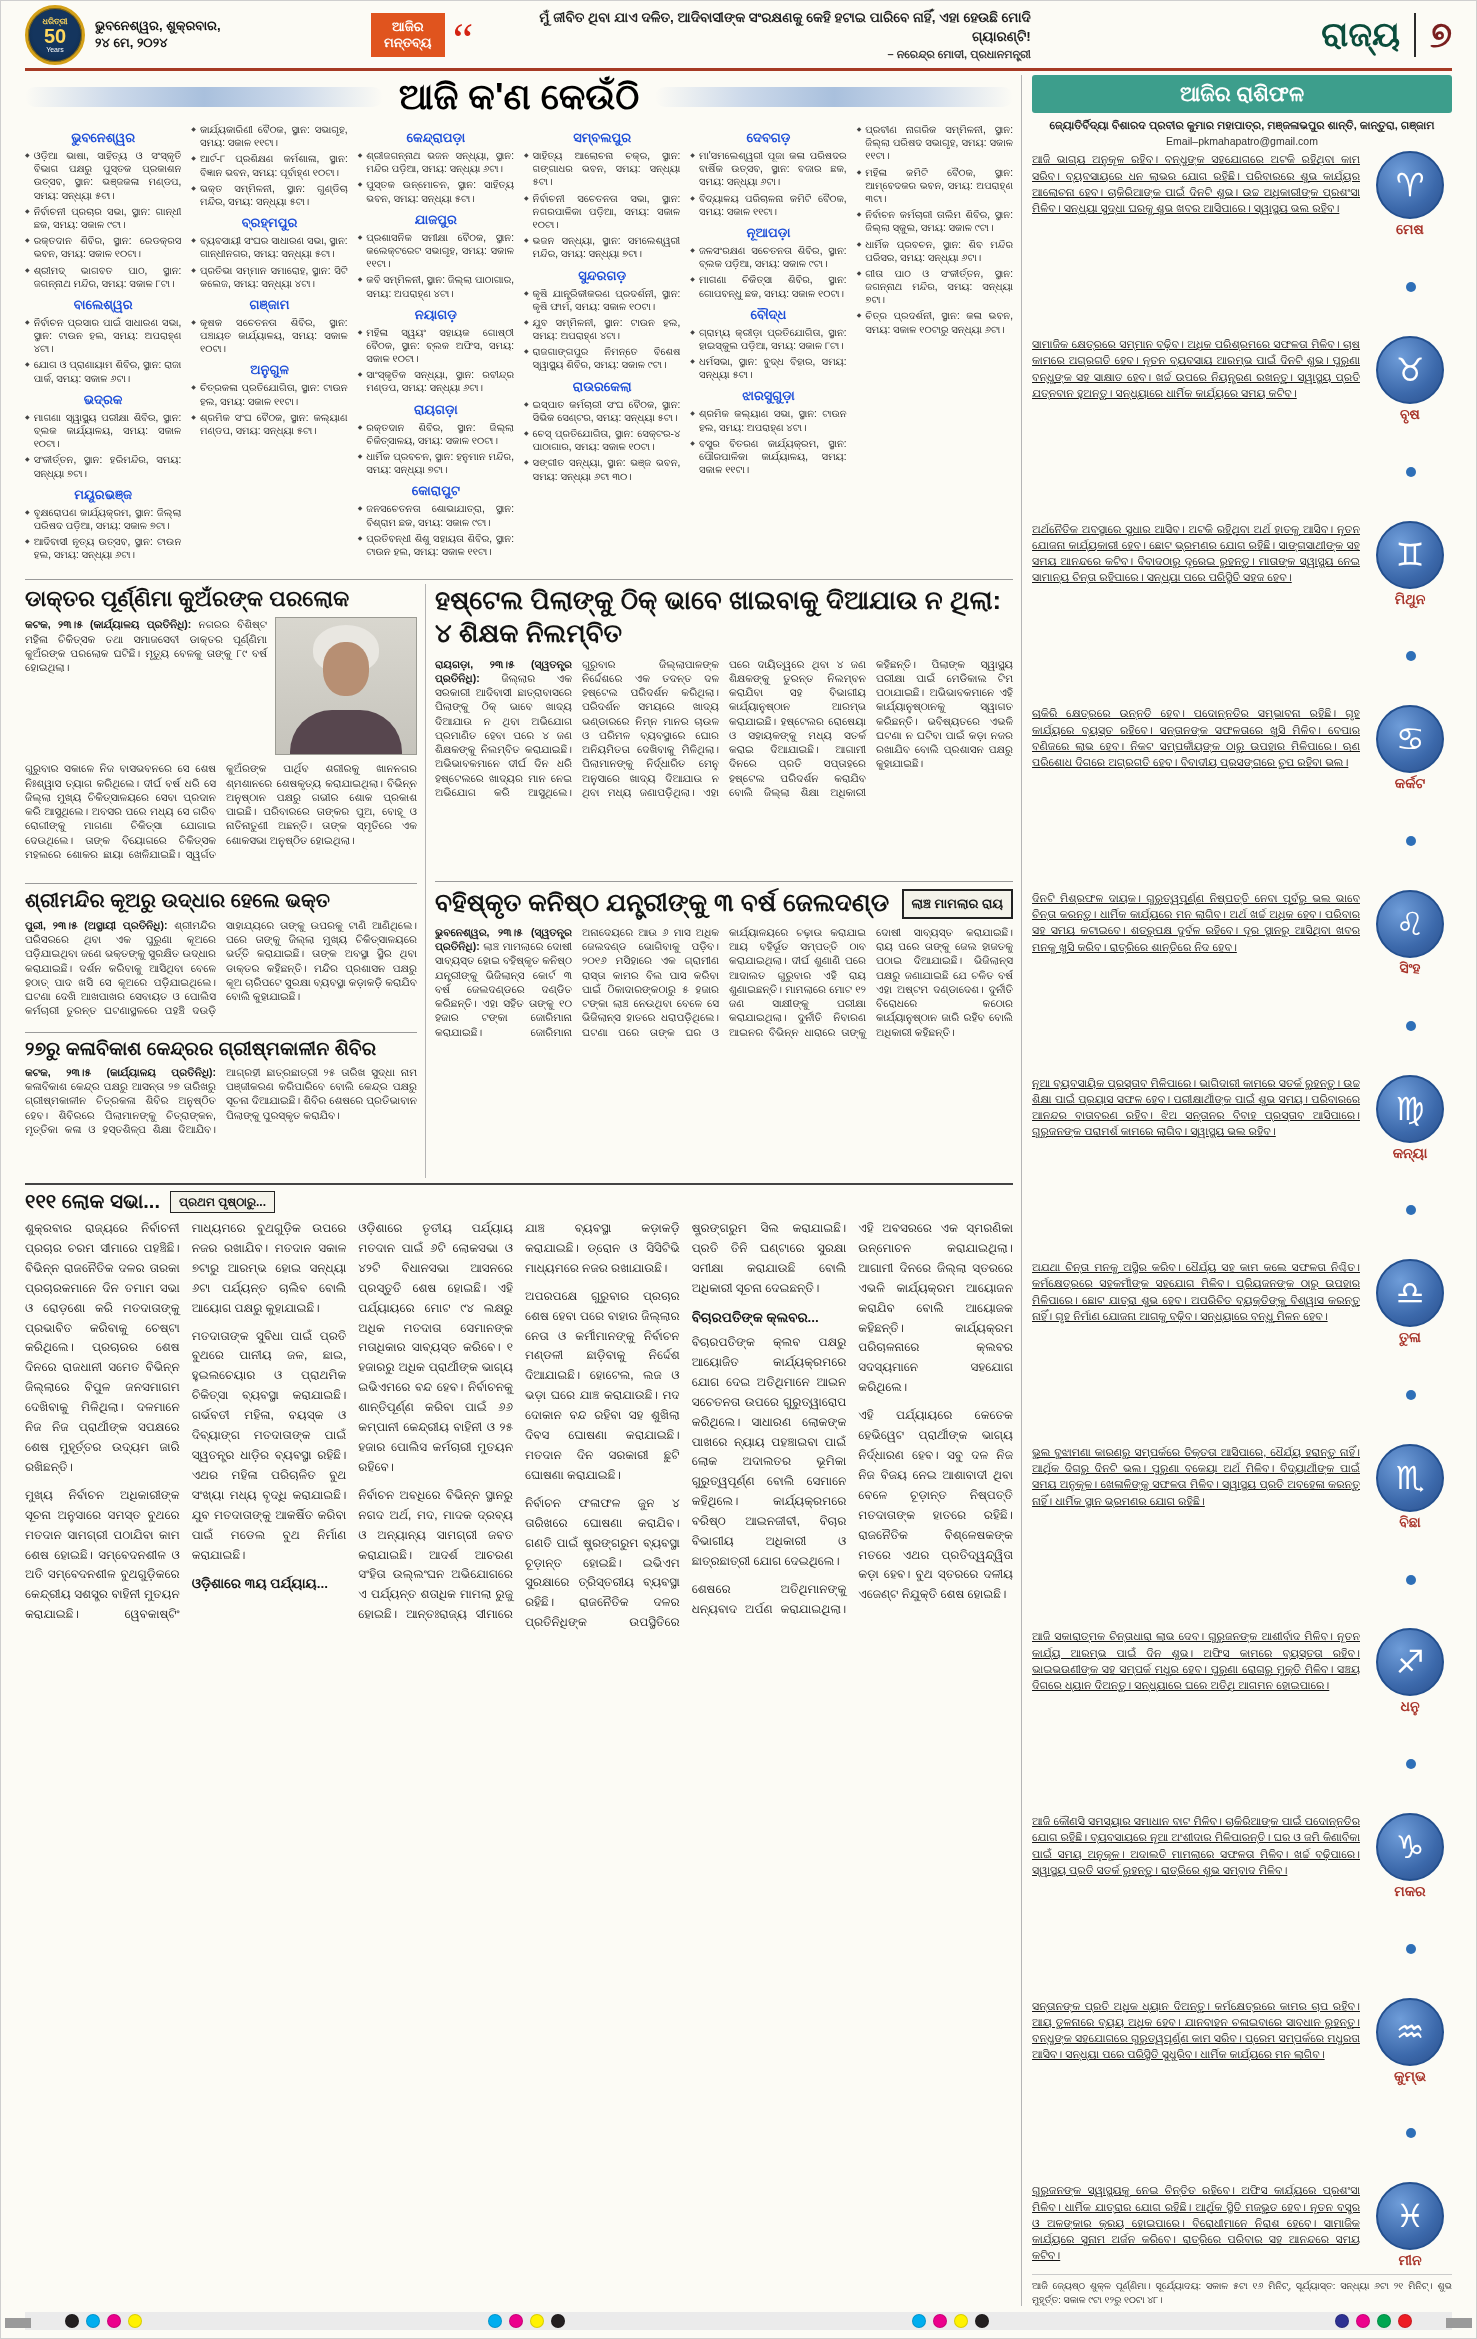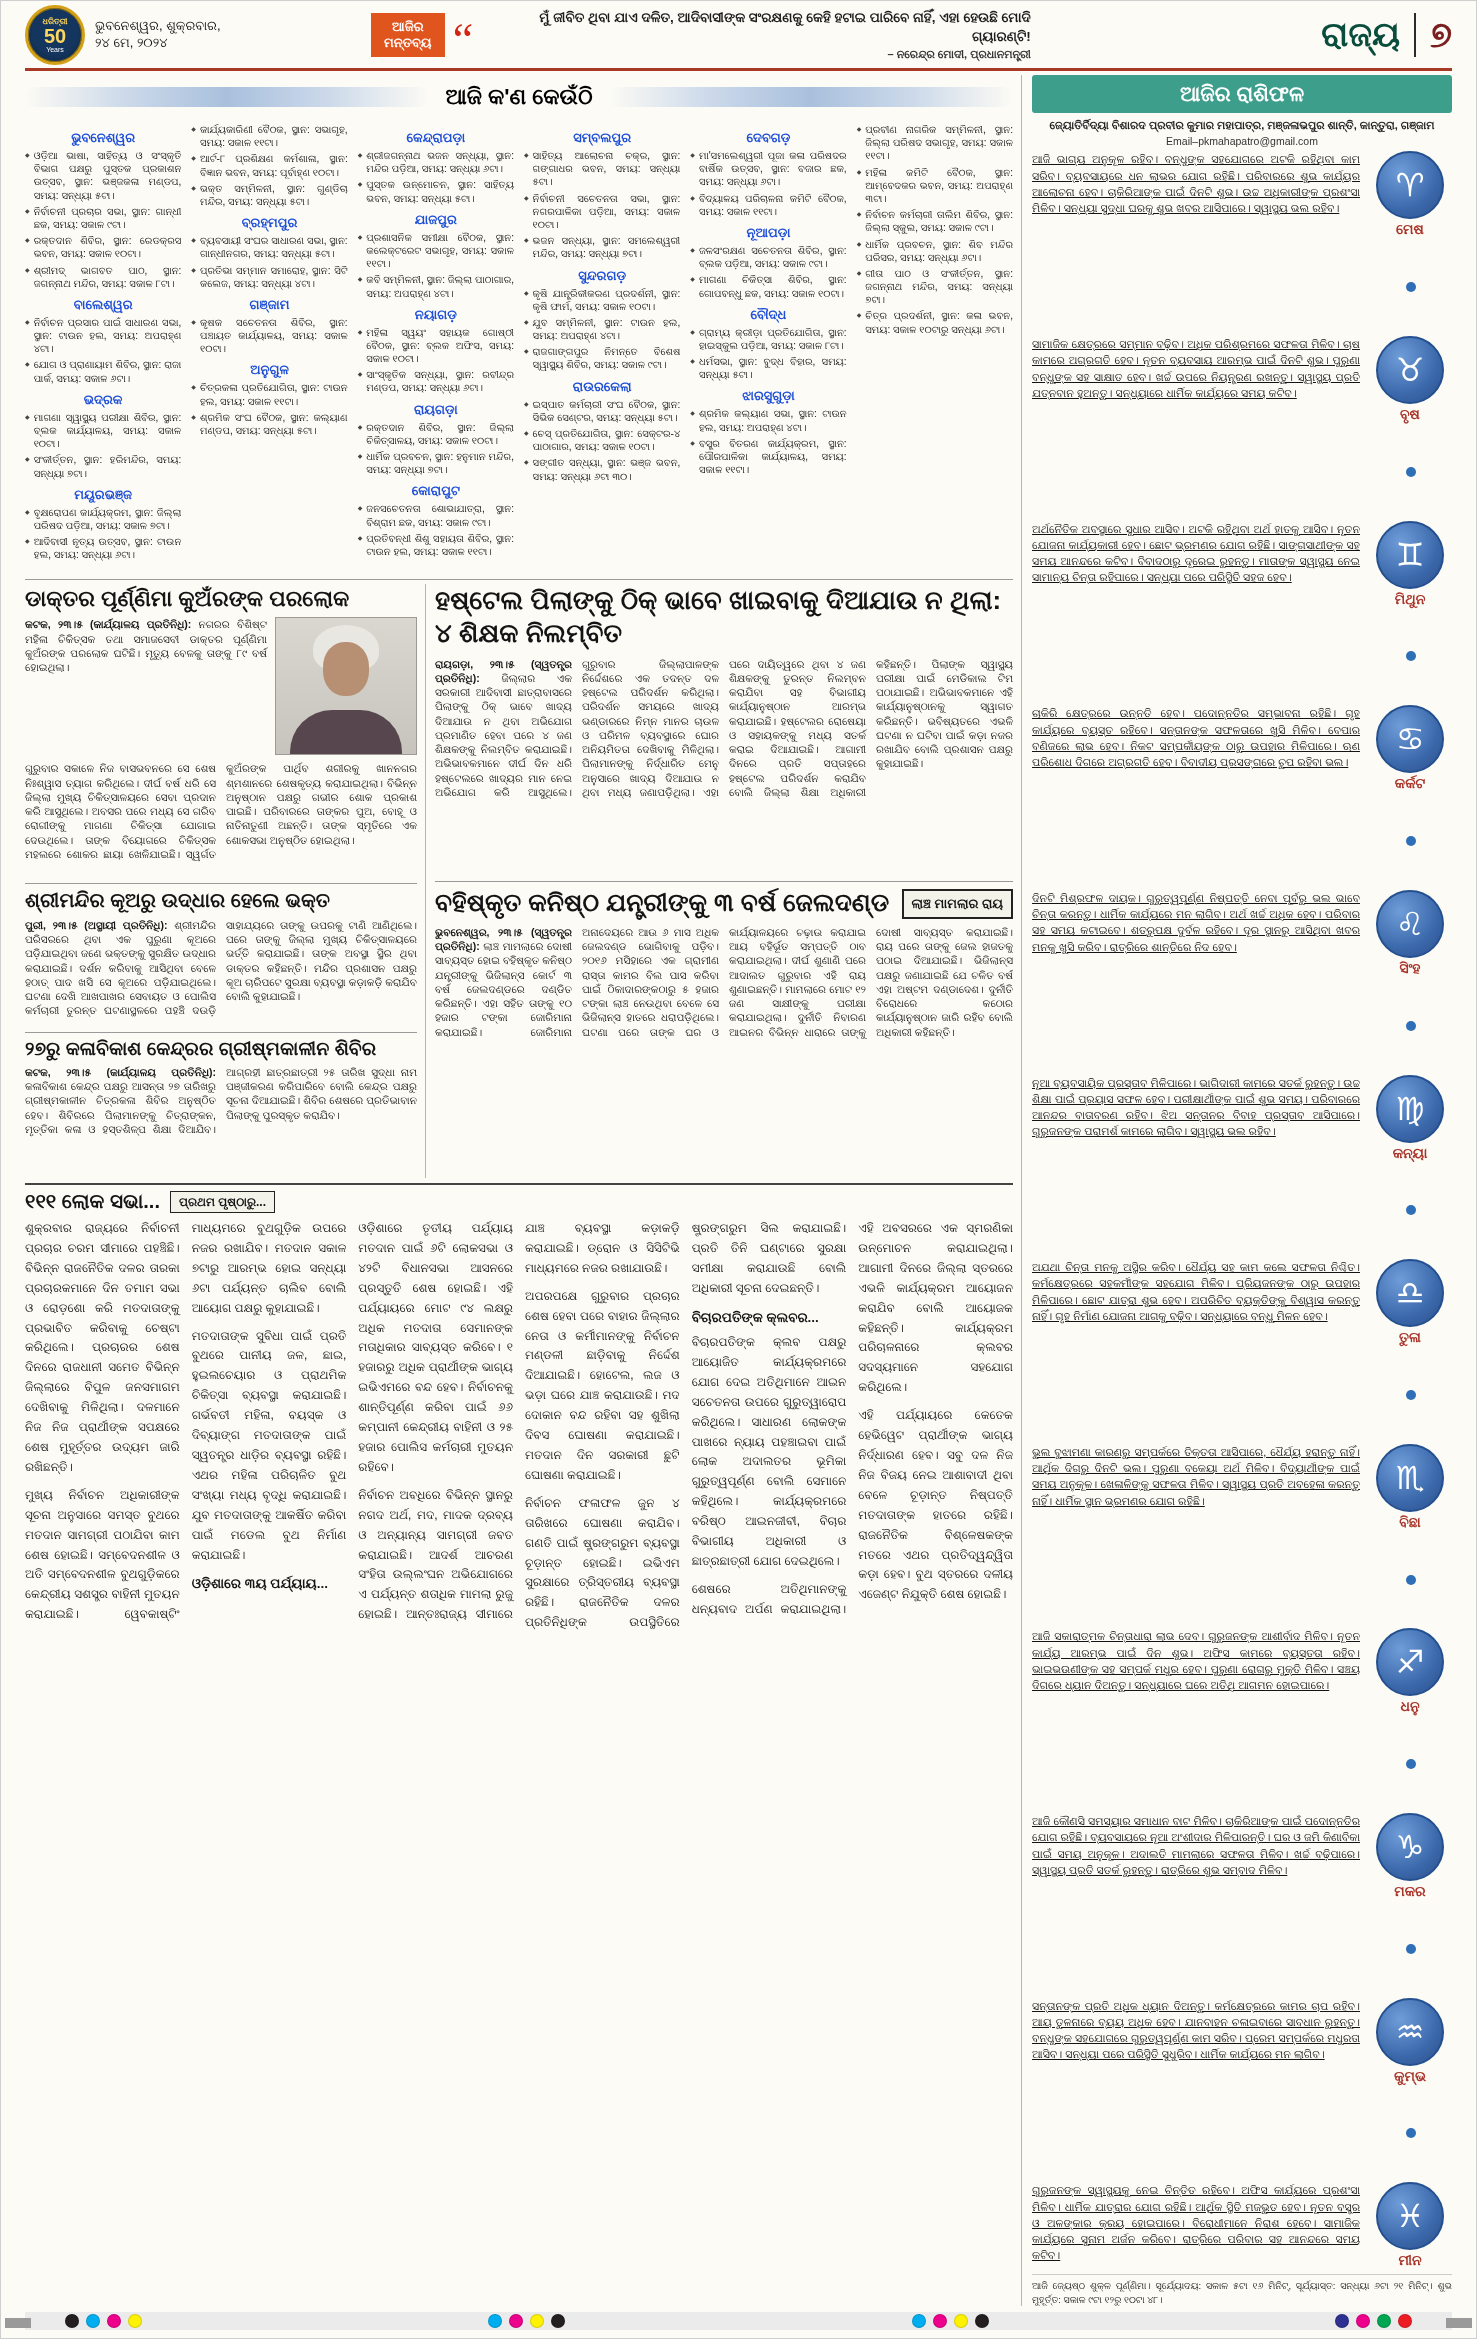--- a/index.html
+++ b/index.html
@@ -6,40 +6,40 @@
   .page{position:relative;width:1477px;height:2339px;margin:0 auto;background:#fcfbf5;
         font-family:"Liberation Sans","DejaVu Sans",sans-serif;color:#141414;overflow:hidden;
         border:1px solid #cfcfcf;box-sizing:border-box;}
   
   .hdr{position:absolute;top:5px;left:24px;right:24px;height:58px;display:flex;align-items:center;gap:10px;}
   .logo{width:54px;height:54px;border-radius:50%;flex:none;background:radial-gradient(circle at 50% 45%,#14355e 55%,#0a2240 100%);
         border:3px solid #d4a017;box-shadow:0 0 0 1px #8a6a0c inset;display:flex;flex-direction:column;align-items:center;justify-content:center;line-height:1;}
   .logo-top{font-size:8px;color:#ffd75e;font-weight:bold;}
   .logo-50{font-size:20px;color:#ffd75e;font-weight:800;}
   .logo-years{font-size:7px;color:#fff;}
-  .dateblock{font-size:13px;font-weight:normal;line-height:1.3;color:#111;flex:none;}
+  .dateblock{font-size:13px;font-weight:bold;line-height:1.3;color:#111;flex:none;}
   .comment{display:flex;align-items:center;gap:8px;margin:0 auto;max-width:660px;}
   .clabel{background:#e0541e;color:#fff;font-weight:800;font-size:13px;line-height:1.25;text-align:center;
           padding:6px 8px;width:58px;flex:none;}
   .qmark{font-family:"Liberation Serif","DejaVu Serif",serif;font-size:46px;color:#d42313;line-height:.6;flex:none;margin-top:10px;}
   .qtext{font-size:13.5px;font-weight:600;color:#1d1d1d;line-height:1.35;text-align:right;}
   .qattr{font-size:11px;font-weight:bold;color:#333;text-align:right;margin-top:2px;}
   .sect-group{margin-left:auto;display:flex;align-items:center;gap:14px;flex:none;}
   .sect{font-size:34px;font-weight:800;color:#0b4d3c;}
   .vline{width:2px;height:44px;background:#2b2b2b;}
   .pageno{font-size:36px;font-weight:800;color:#7a1f1f;}
   .head-rule{position:absolute;top:67px;left:24px;right:24px;height:3px;background:#a63a24;}
   
   .main{position:absolute;top:74px;left:24px;right:24px;bottom:32px;display:flex;}
   .left-area{width:988px;flex:none;padding-right:8px;border-right:1px solid #b5b5b5;display:flex;flex-direction:column;}
   
   .banner{height:44px;display:flex;align-items:center;gap:10px;margin:0 0 4px 0;}
   .orn{flex:1;height:20px;border-radius:12px;
        background:linear-gradient(90deg,rgba(185,203,226,0) 0%,#ccd9ea 25%,#a9c0dd 50%,#ccd9ea 75%,rgba(185,203,226,0) 100%);}
-  .btitle{font-size:22px;font-weight:800;color:#000;white-space:nowrap;padding:0 6px;}
+  .btitle{font-size:36px;font-weight:800;color:#000;white-space:nowrap;padding:0 6px;}
   .lgrid{display:flex;gap:10px;height:452px;overflow:hidden;}
   .lcol{flex:1;min-width:0;}
   .lhead{font-size:13px;font-weight:800;text-align:center;margin:7px 0 3px 0;color:#1d4ed8;}
   .litem{display:flex;font-size:10px;line-height:1.32;text-align:justify;margin-bottom:3px;}
   .lbul{font-size:6px;color:#444;margin:3px 4px 0 0;flex:none;}
   .hrule{height:1px;background:#9a9a9a;margin:4px 0;}
   
   .arow{display:flex;height:594px;overflow:hidden;}
   .col-left{width:392px;flex:none;padding-right:8px;border-right:1px solid #b5b5b5;}
   .col-center{flex:1;min-width:0;padding-left:9px;}

